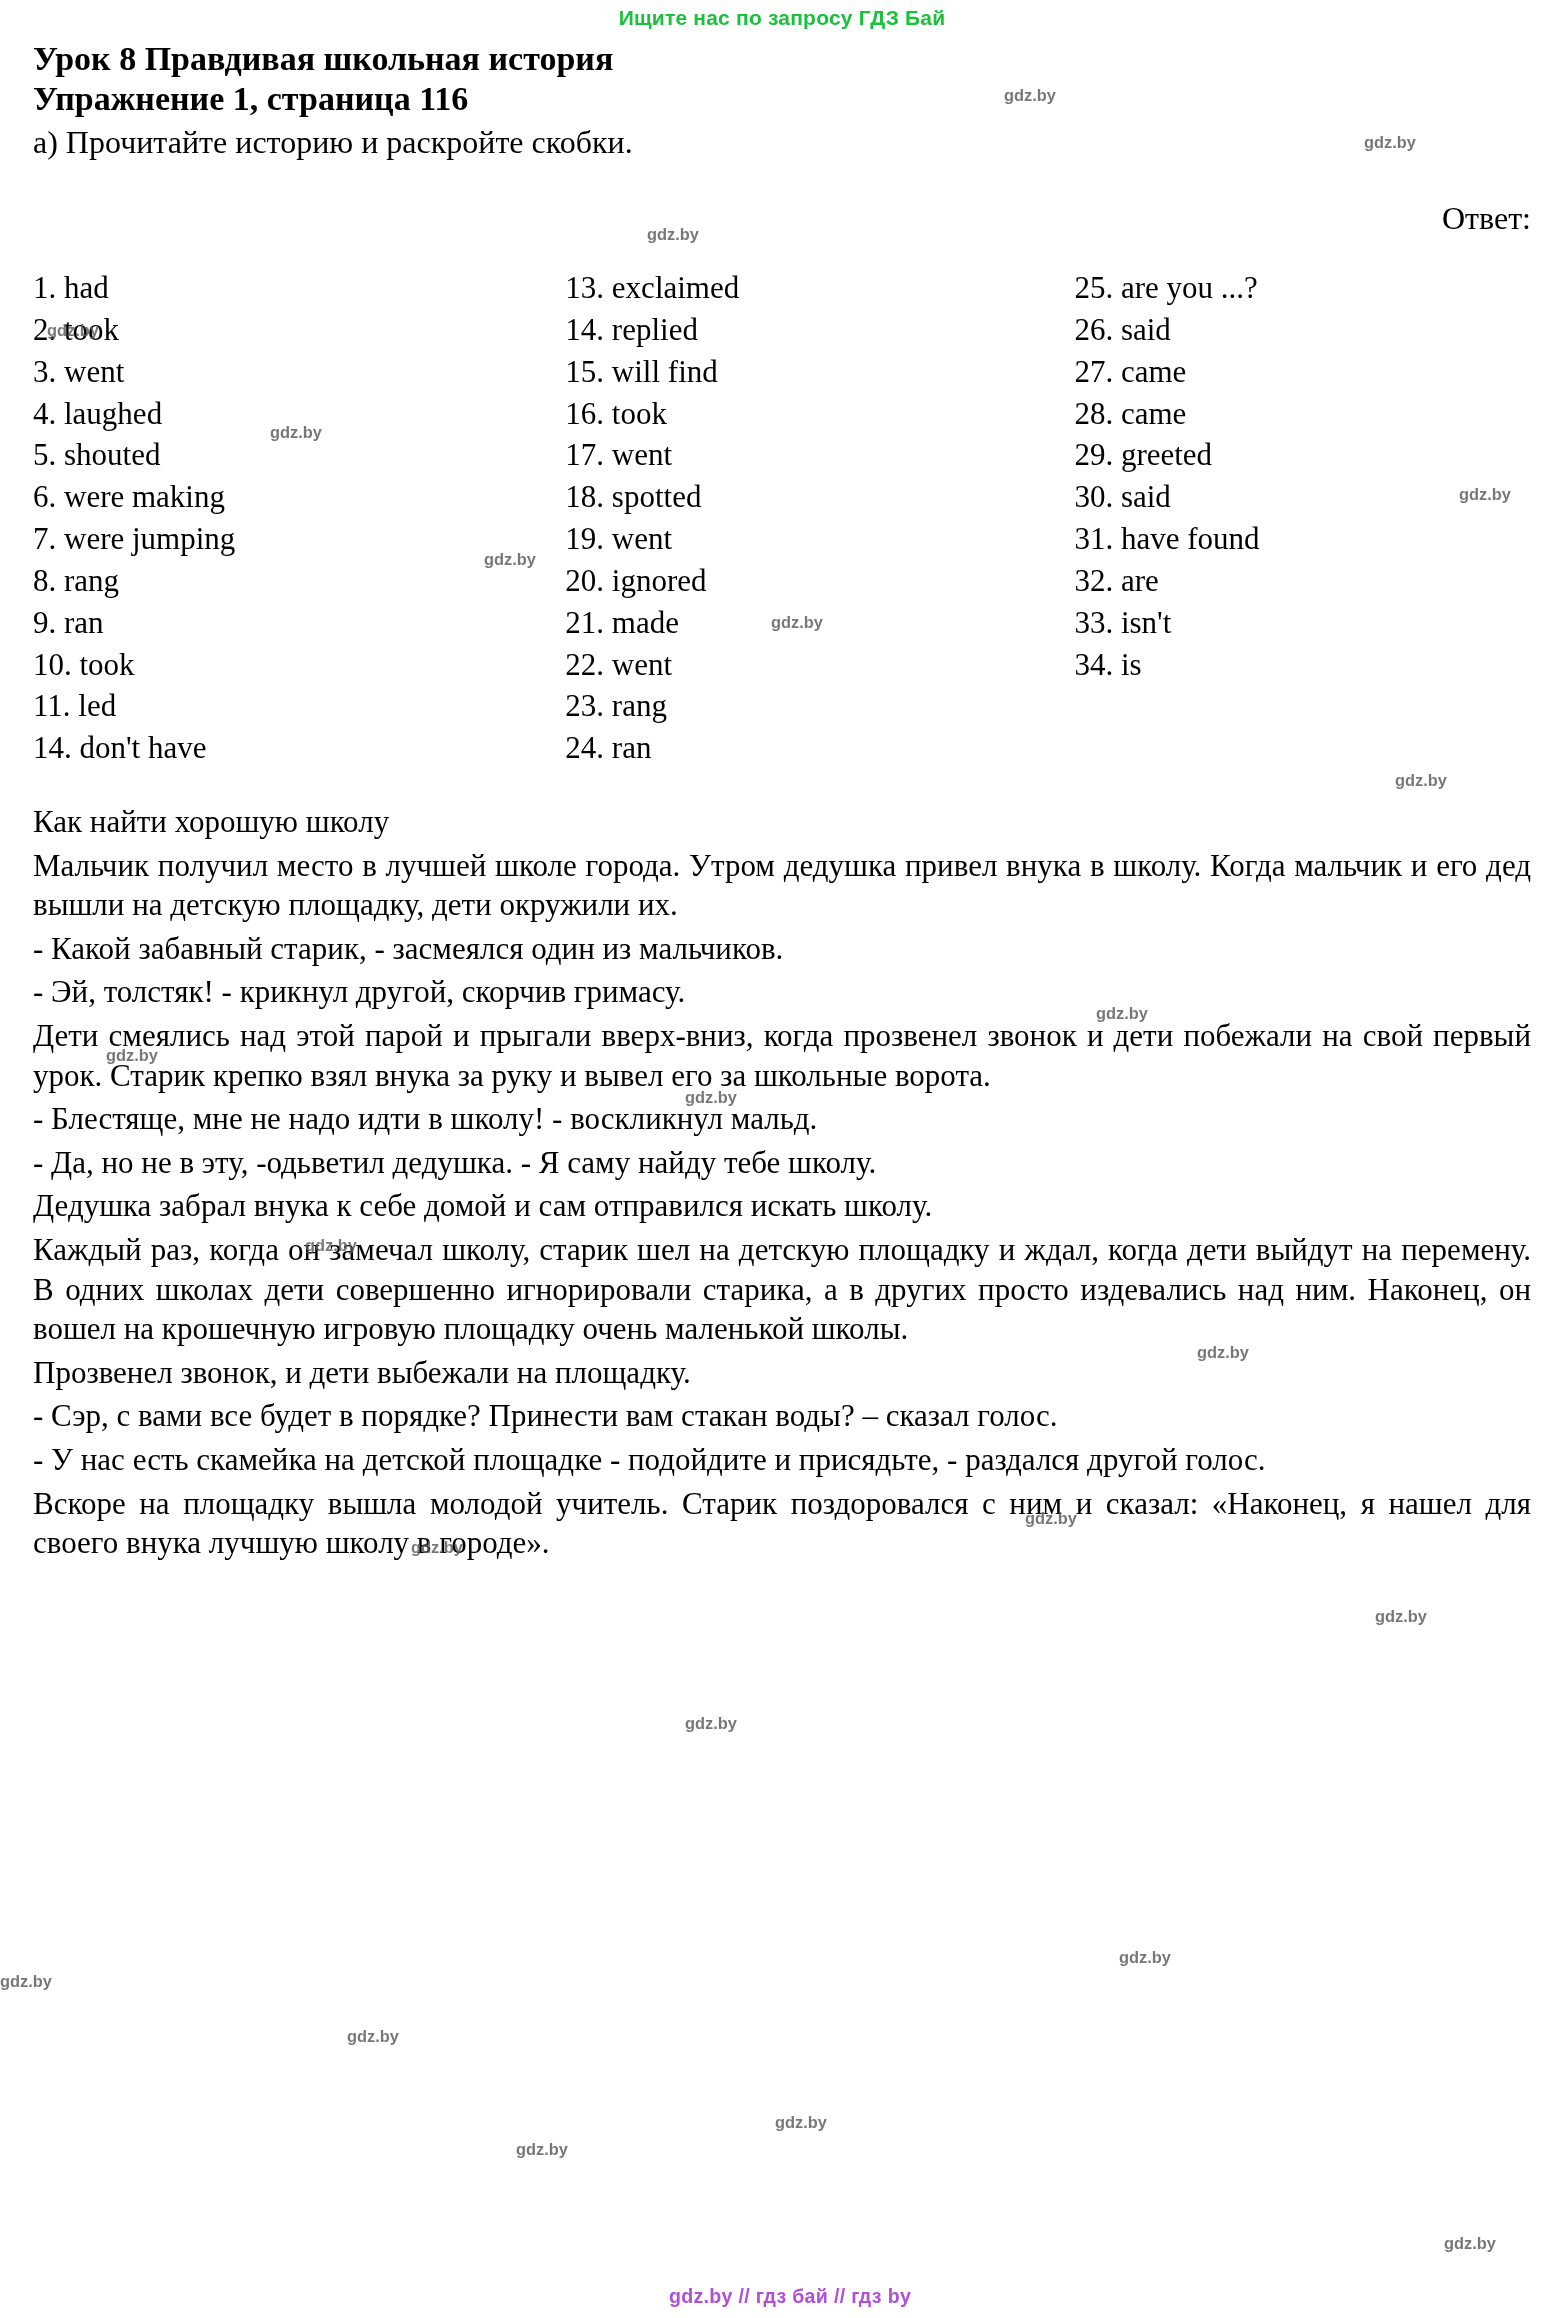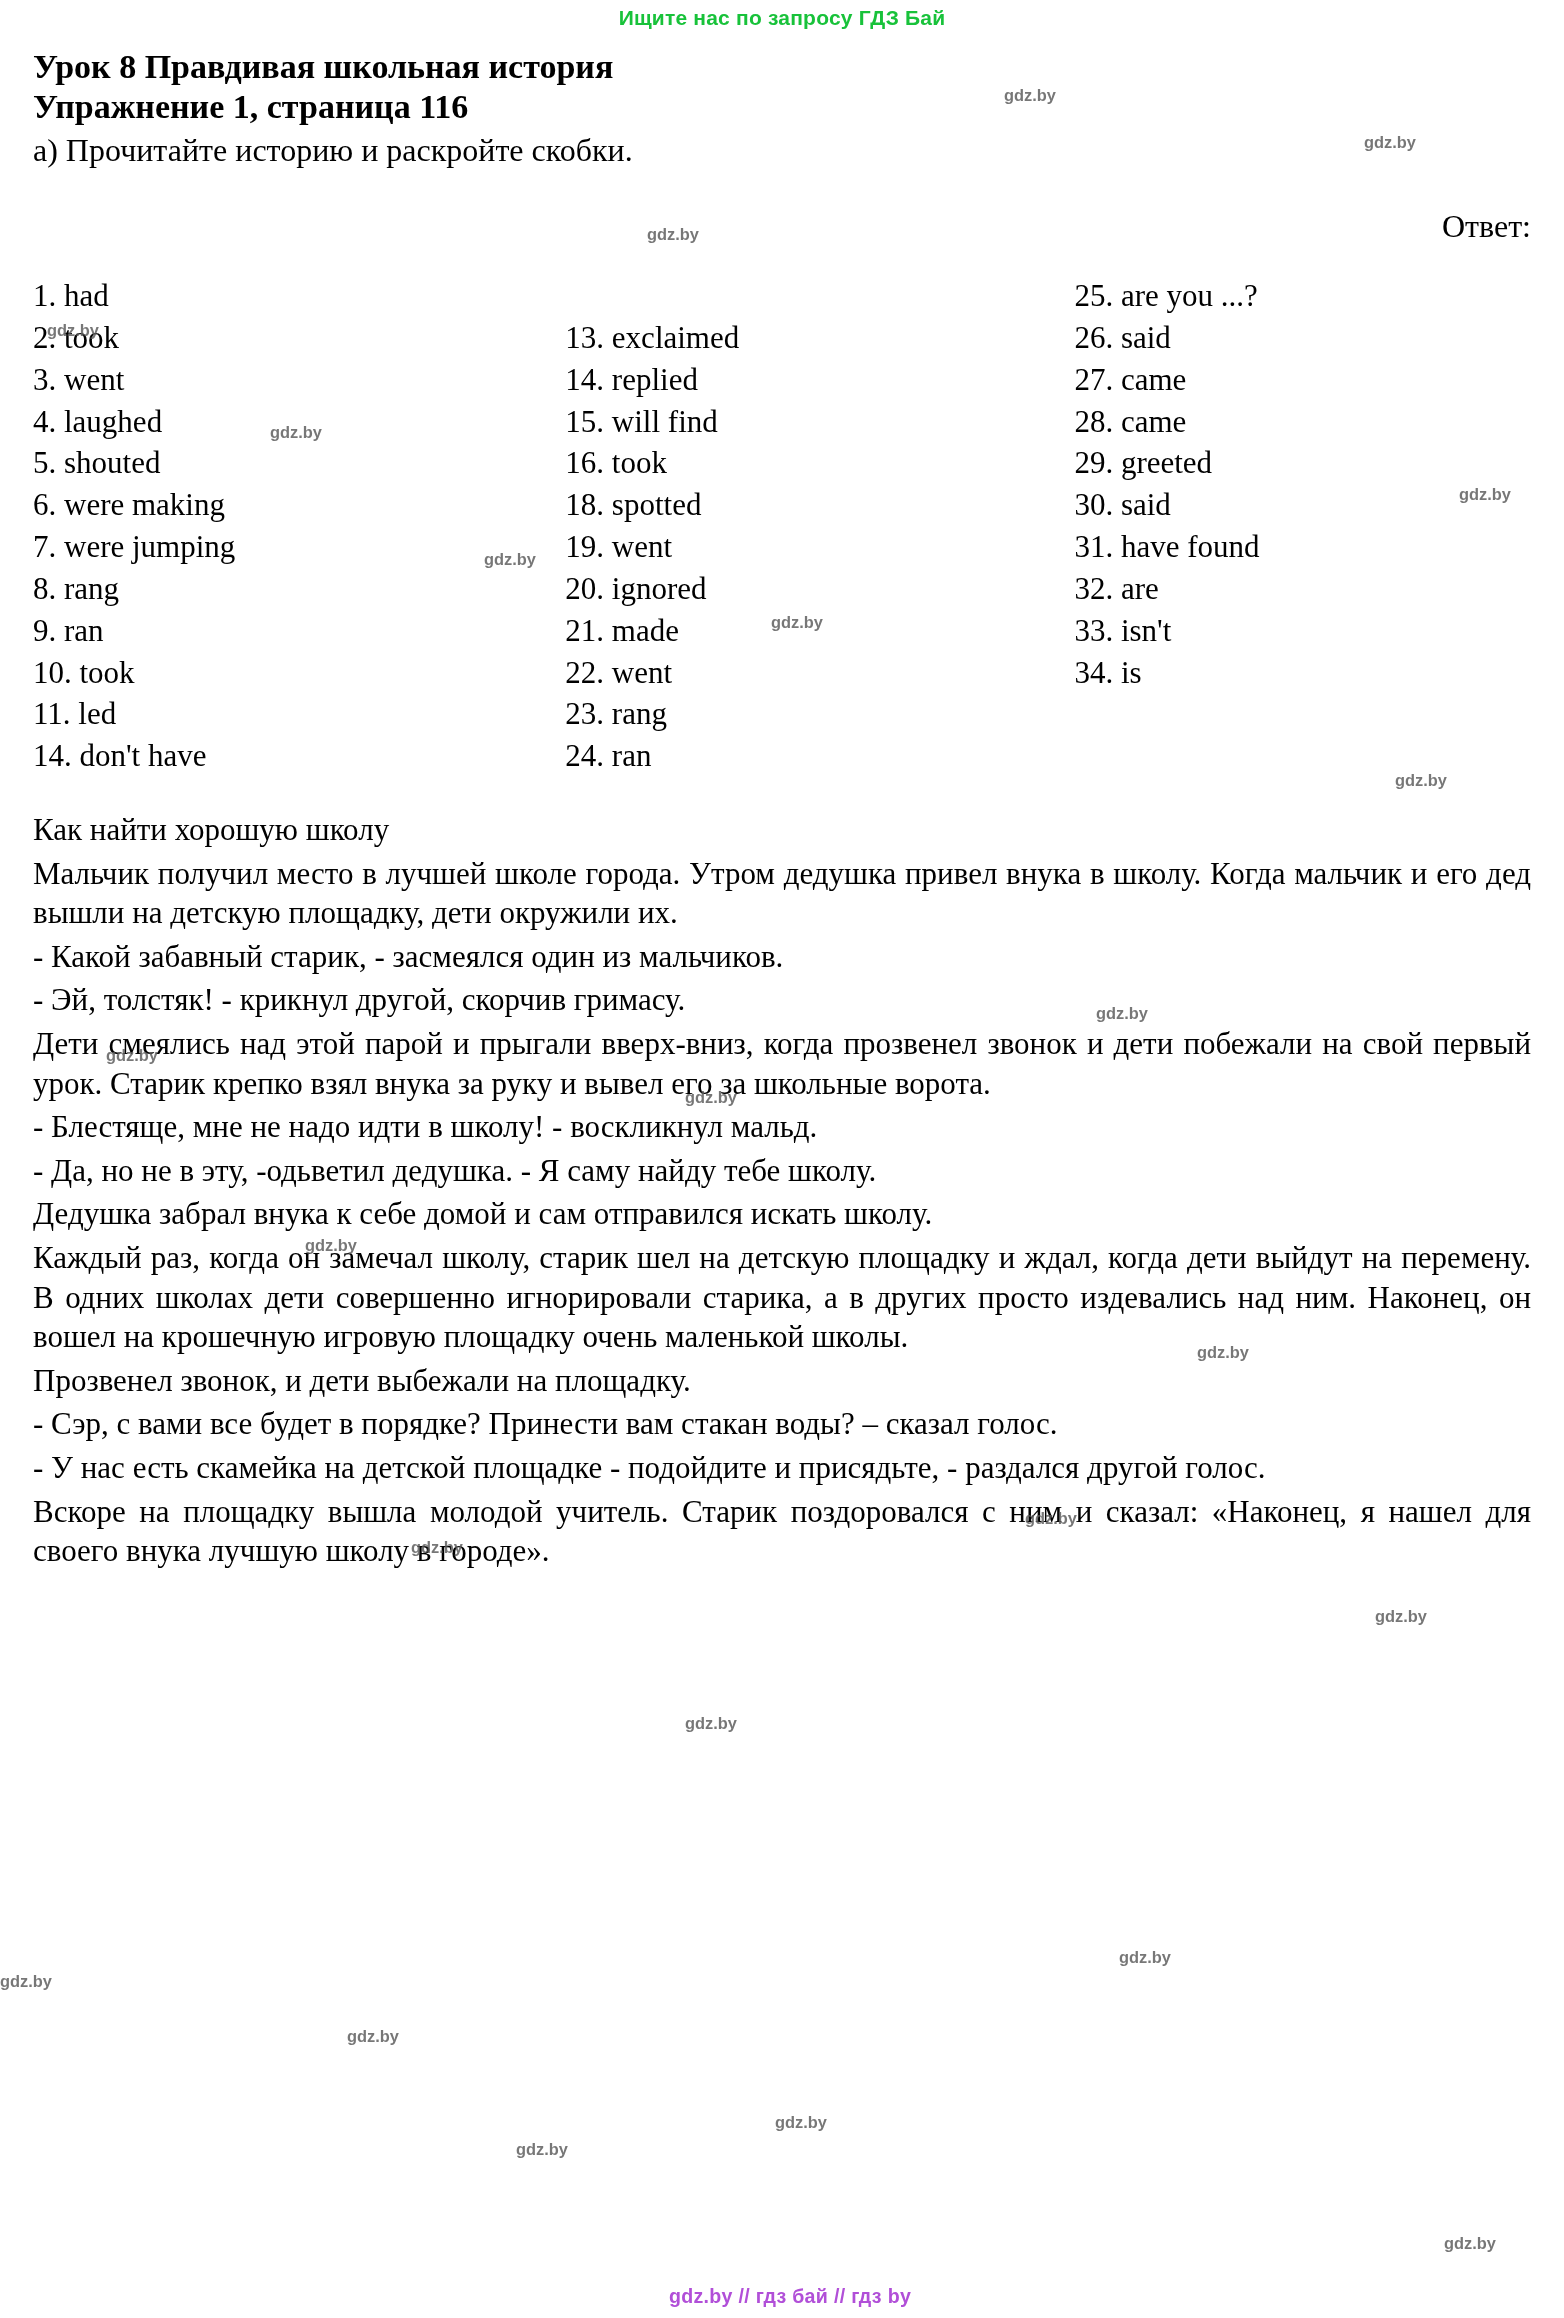--- a/index.html
+++ b/index.html
@@ -26,21 +26,21 @@
   .top-promo {
     text-align: center;
     font-family: "Liberation Sans", sans-serif;
     font-weight: bold;
     font-size: 21px;
     color: #18c23a;
     padding-top: 6.3px;
     letter-spacing: 0.2px;
   }
   .title-block {
-    margin-top: 17px;
+    margin-top: 9px;
   }
   .lesson-title {
     font-size: 34px;
     font-weight: bold;
     line-height: 1.18;
   }
   .ex-title {
     font-size: 34px;
     font-weight: bold;
     line-height: 1.18;
@@ -137,20 +137,21 @@
       <div class="ans-item">9. ran</div>
       <div class="ans-item">10. took</div>
       <div class="ans-item">11. led</div>
       <div class="ans-item">14. don't have</div>
     </div>
     <div class="ans-col c2">
       <div class="ans-item">13. exclaimed</div>
       <div class="ans-item">14. replied</div>
       <div class="ans-item">15. will find</div>
       <div class="ans-item">16. took</div>
+      <div class="ans-item">17. went</div>
       <div class="ans-item">18. spotted</div>
       <div class="ans-item">19. went</div>
       <div class="ans-item">20. ignored</div>
       <div class="ans-item">21. made</div>
       <div class="ans-item">22. went</div>
       <div class="ans-item">23. rang</div>
       <div class="ans-item">24. ran</div>
     </div>
     <div class="ans-col c3">
       <div class="ans-item">25. are you ...?</div>

